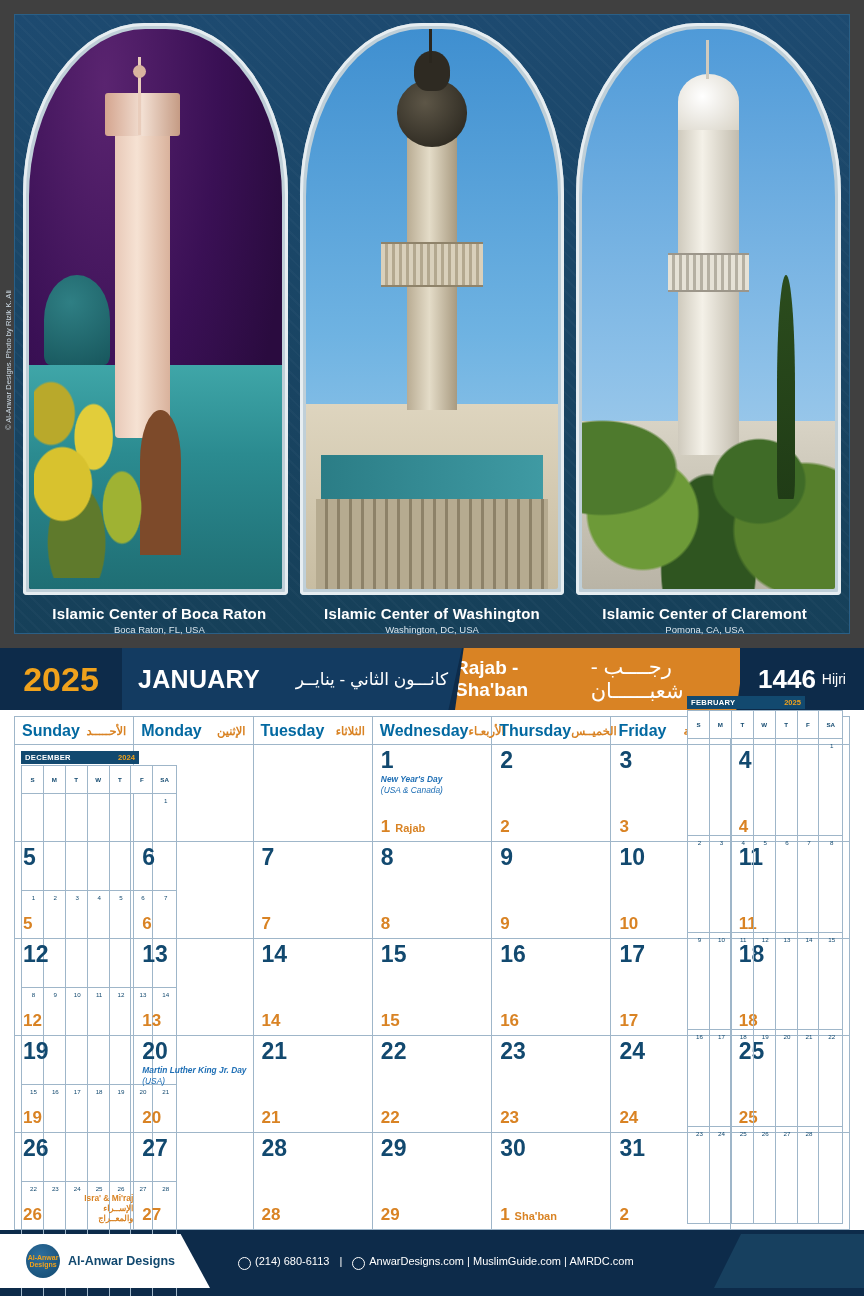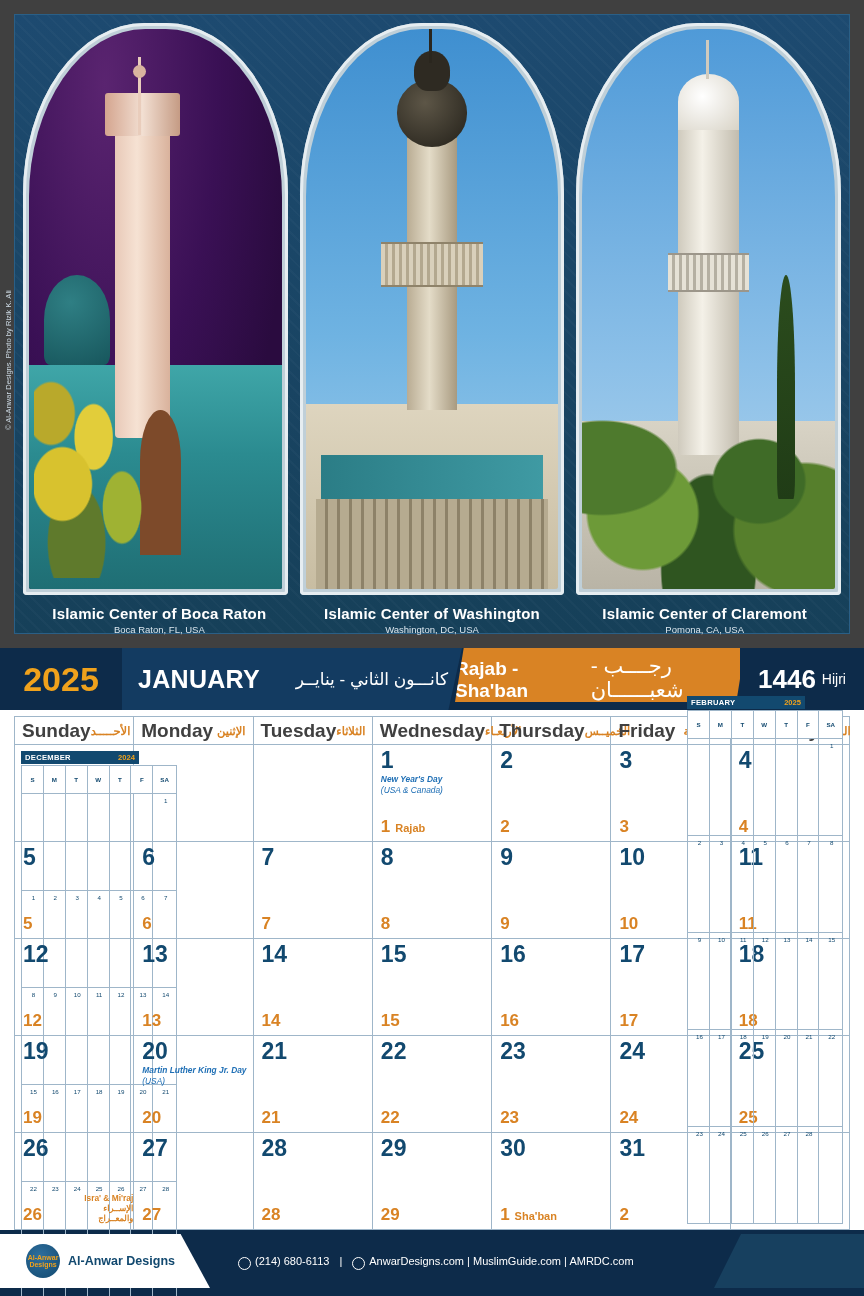--- a/index.html
+++ b/index.html
@@ -184,43 +184,43 @@
   .tb-month {
     position:absolute; left:122px; top:0; width:340px; height:62px;
     background:#133b61; color:#ffffff;
     display:flex; align-items:center; justify-content:space-between;
     padding:0 14px 0 16px;
     clip-path: polygon(0 0, 100% 0, 96% 100%, 0 100%);
   }
   .tb-month .en { font-size:25px; font-weight:bold; letter-spacing:.3px; }
   .tb-month .ar { font-size:17px; }
   .tb-hijri-range {
-    position:absolute; left:455px; top:0; width:290px; height:54px;
+    position:absolute; left:455px; top:0; width:290px; height:62px;
     background:#d98324; color:#ffffff;
-    display:flex; align-items:flex-end; justify-content:center; gap:14px;
+    display:flex; align-items:center; justify-content:center; gap:14px;
     clip-path: polygon(3% 0, 100% 0, 97% 100%, 0 100%);
   }
   .tb-hijri-range .en { font-size:19px; font-weight:bold; }
   .tb-hijri-range .ar { font-size:21px; }
   .tb-hijri-year {
     position:absolute; left:740px; top:0; width:124px; height:62px;
     background:#0d2b4a; color:#ffffff;
     display:flex; align-items:center; justify-content:center; gap:6px;
   }
   .tb-hijri-year .num { color:#ffffff; font-size:26px; font-weight:bold; }
   .tb-hijri-year .lbl { color:#ffffff; font-size:14px; }
   
   .cal { width:864px; background:#ffffff; padding:6px 14px 0 14px; }
   table.grid { width:836px; border-collapse:collapse; table-layout:fixed; }
   table.grid th {
     background:#ffffff; border:1px solid #9fb6c9; height:28px;
     padding:0 7px;
   }
   .th-in { display:flex; align-items:center; justify-content:space-between; }
-  .th-en { color:#404040; font-size:19px; font-weight:bold; }
+  .th-en { color:#0369a1; font-size:16px; font-weight:bold; }
   .th-ar { color:#d98324; font-size:11.5px; }
   table.grid td {
     border:1px solid #9fb6c9; height:97px; vertical-align:top;
     position:relative; padding:3px 6px 2px 8px;
   }
   .dnum { color:#12496f; font-size:23px; font-weight:bold; line-height:1.05; }
   .ev {
     color:#1f6fb5; font-size:8.4px; font-weight:bold; line-height:1.25;
     margin-top:2px;
     font-style:italic;

